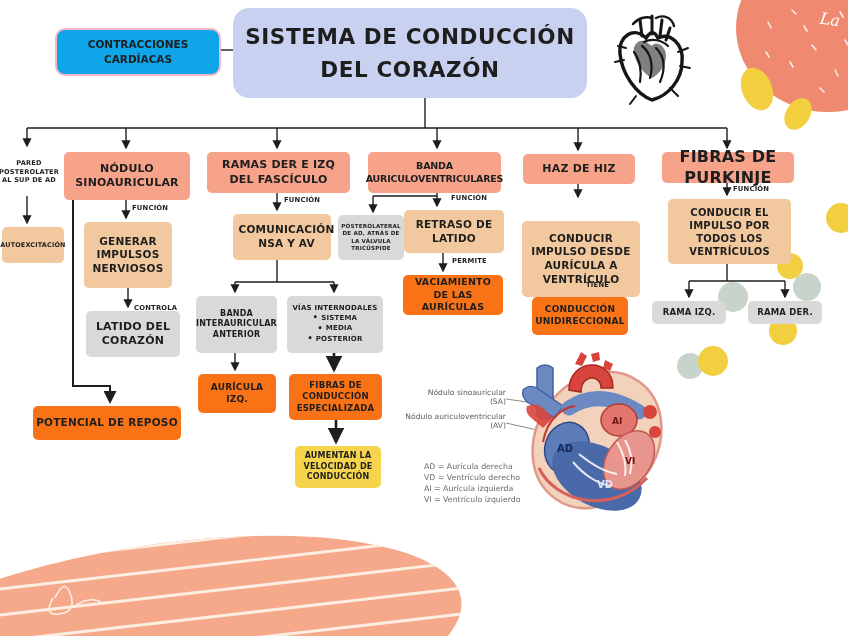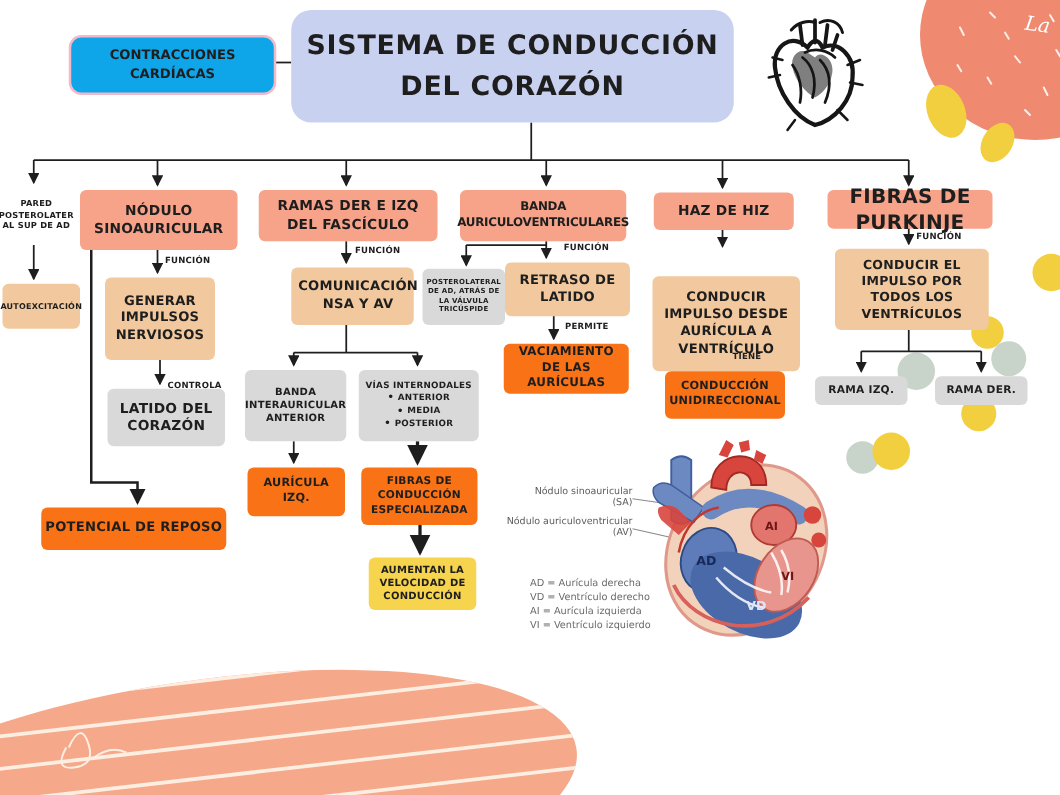--- a/index.html
+++ b/index.html
@@ -151,21 +151,21 @@
   <div class="box blue" style="left:33px;top:406px;width:148px;height:34px;font-size:10.5px;">POTENCIAL DE REPOSO</div>
 
   <div class="box salmon" style="left:207px;top:152px;width:143px;height:41px;font-size:11px;">RAMAS DER E IZQ DEL FASCÍCULO</div>
   <div class="edge-label" style="left:284px;top:196px;">FUNCIÓN</div>
   <div class="box tan" style="left:233px;top:214px;width:98px;height:46px;font-size:10.5px;padding-left:12px;">COMUNICACIÓN NSA Y AV</div>
   <div class="box gray" style="left:196px;top:296px;width:81px;height:57px;font-size:8px;">BANDA INTERAURICULAR ANTERIOR</div>
   <div class="box gray" style="left:287px;top:296px;width:96px;height:57px;font-size:7px;">
     <div>VÍAS INTERNODALES</div>
     <div class="vias-item">
         <span class="bullet"></span>
-        <span>ANTERIOR</span>
+        <span>SISTEMA</span>
       </div>
     <div class="vias-item">
         <span class="bullet"></span>
         <span>MEDIA</span>
       </div>
     <div class="vias-item">
         <span class="bullet"></span>
         <span>POSTERIOR</span>
       </div>
   </div>

